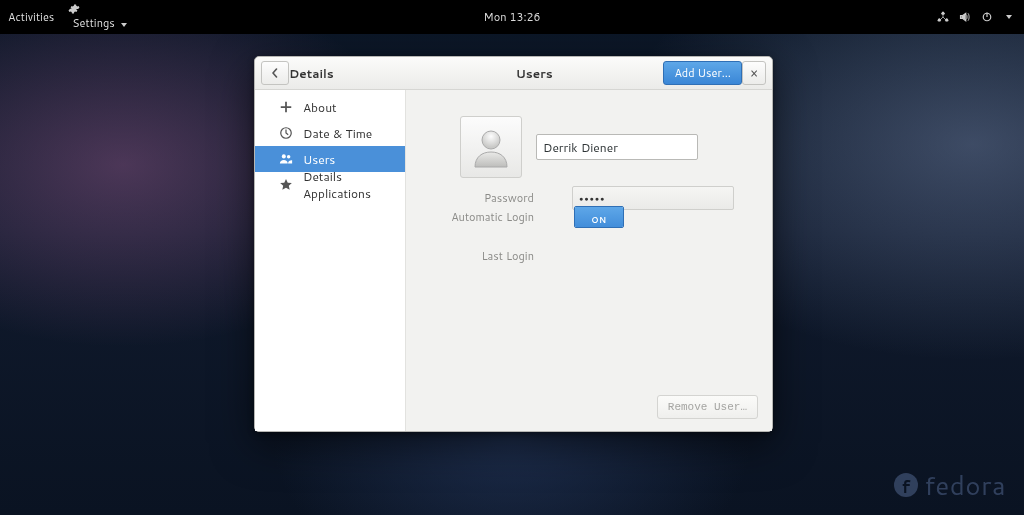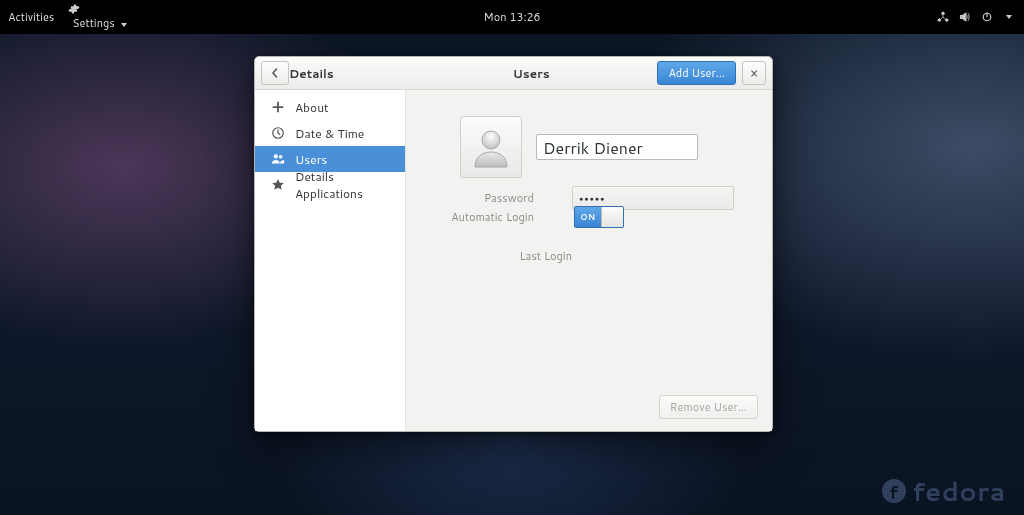--- a/index.html
+++ b/index.html
@@ -13,55 +13,55 @@
       linear-gradient(180deg,#0b1626 0%,#101a2d 45%,#0a1322 100%);
   }
   
   .topbar{position:absolute;top:0;left:0;right:0;height:34px;background:#000;color:#ddd;display:flex;align-items:center;font-size:11px;}
   .topbar .left{display:flex;align-items:center;gap:4px;padding-left:8px;}
   .topbar .center{position:absolute;left:50%;transform:translateX(-50%);}
   .topbar .right{margin-left:auto;display:flex;align-items:center;gap:10px;padding-right:12px;}
   .topbar svg{display:block;}
   .caret{display:inline-block;margin-left:3px;border-left:3px solid transparent;border-right:3px solid transparent;border-top:4px solid #ccc;}
   
-  .fedora-mark{position:absolute;right:18px;bottom:6px;color:rgba(80,100,140,.55);font-size:26px;font-weight:700;letter-spacing:.5px;display:flex;align-items:center;gap:6px;}
+  .fedora-mark{position:absolute;right:18px;bottom:12px;color:rgba(80,100,140,.55);font-size:26px;font-weight:400;letter-spacing:.5px;display:flex;align-items:center;gap:6px;}
   .fedora-mark .finf{width:24px;height:24px;border-radius:50%;background:rgba(80,100,140,.55);position:relative;}
   .fedora-mark .finf::before{content:"f";position:absolute;left:7px;top:0;color:#0a1322;font-weight:700;font-size:18px;}
   
   .window{
     position:absolute;left:254px;top:56px;width:517px;height:374px;
     background:#f7f7f7;border:1px solid #b6b6b3;border-radius:5px;
     box-shadow:0 12px 40px rgba(0,0,0,.55),0 2px 6px rgba(0,0,0,.4);
     display:flex;flex-direction:column;
   }
   .titlebar{height:32px;border-bottom:1px solid #d6d6d3;background:linear-gradient(#fbfbfa,#ebebe9);display:flex;align-items:center;border-radius:5px 5px 0 0;}
   .tb-back{margin-left:6px;width:26px;height:22px;border:1px solid #c4c4c1;border-radius:3px;background:linear-gradient(#fdfdfd,#ececea);display:flex;align-items:center;justify-content:center;}
   .tb-back svg{display:block;}
   .tb-title-left{flex:0 0 116px;text-align:left;font-weight:700;color:#333;}
   .tb-title-mid{flex:1;text-align:center;font-weight:700;color:#333;}
-  .tb-actions{display:flex;align-items:center;gap:6px;padding-right:6px;}
+  .tb-actions{display:flex;align-items:center;padding-right:6px;}
   .btn{height:22px;border:1px solid #c4c4c1;border-radius:3px;background:linear-gradient(#fdfdfd,#ececea);display:inline-flex;align-items:center;padding:0 10px;font-size:11px;color:#333;}
   .btn.primary{background:linear-gradient(#5ea7e8,#3a86d6);border-color:#2f6fb5;color:#fff;}
   .btn.close{width:22px;padding:0;justify-content:center;font-size:13px;color:#555;}
   .body{flex:1;display:flex;min-height:0;}
   .sidebar{width:150px;background:#fff;border-right:1px solid #e2e2df;padding-top:4px;}
-  .s-item{display:flex;align-items:center;gap:10px;height:26px;padding:0 16px;color:#333;}
+  .s-item{display:flex;align-items:center;gap:10px;height:26px;padding:0 24px;color:#333;}
   .s-item svg{flex:0 0 14px;}
   .s-item.active{background:#4a90d9;color:#fff;}
   .content{flex:1;background:#f2f2f0;position:relative;}
   .user-row{position:absolute;left:54px;top:26px;display:flex;align-items:center;gap:14px;}
   .avatar-box{width:60px;height:60px;border:1px solid #cfcfcc;border-radius:3px;background:linear-gradient(#fcfcfc,#e8e8e6);display:flex;align-items:center;justify-content:center;}
-  .name-field{width:148px;height:24px;border:1px solid #b9b9b6;background:#fff;border-radius:2px;padding:0 6px;display:flex;align-items:center;font-size:16px;}
+  .name-field{width:148px;height:24px;border:1px solid #b9b9b6;background:#fff;border-radius:2px;padding:0 6px;display:flex;align-items:center;font-size:12px;}
   .form-row{position:absolute;left:0;display:flex;align-items:center;}
   .form-row .lbl{width:128px;text-align:right;color:#8c8c89;font-size:11px;margin-right:10px;}
   .ro-field{width:148px;height:22px;border:1px solid #cfcfcc;background:linear-gradient(#f5f5f3,#eaeae8);border-radius:2px;padding:0 6px;display:flex;align-items:center;font-size:12px;color:#333;}
-  .toggle{width:48px;height:20px;border:1px solid #2f6fb5;border-radius:2px;display:flex;background:#84cc16;overflow:hidden;}
+  .toggle{width:48px;height:20px;border:1px solid #2f6fb5;border-radius:2px;display:flex;background:#84cc16;overflow:hidden;flex-direction:column;}
   .toggle .on-side{flex:0 0 26px;background:linear-gradient(#5ea7e8,#3a86d6);color:#fff;font-size:8px;font-weight:700;display:flex;align-items:center;justify-content:center;letter-spacing:.5px;}
   .toggle .knob{flex:1;background:linear-gradient(#fdfdfd,#e4e4e2);border-left:1px solid #bcbcba;}
-  .remove-btn{position:absolute;right:14px;bottom:12px;}
+  .remove-btn{position:absolute;right:14px;bottom:12px;font-family:Liberation Mono, monospace;}
   .remove-btn .btn{color:#a5a5a2;border-color:#d4d4d1;background:linear-gradient(#fbfbf9,#efefed);}
 </style>
 </head>
 <body>
 
 <div class="desktop">
 
   <div class="topbar">
     <div class="left">
       <span>Activities</span>
@@ -177,21 +177,21 @@
         </div>
 
         <div class="form-row" style="top:116px;gap:30px;">
           <span class="lbl">Automatic Login</span>
           <div class="toggle">
             <span class="on-side">ON</span>
             <span class="knob"></span>
           </div>
         </div>
 
-        <div class="form-row" style="top:158px;padding-left:38px;">
+        <div class="form-row" style="top:158px;">
           <span class="lbl">Last Login</span>
         </div>
 
         <div class="remove-btn">
           <span class="btn">Remove User…</span>
         </div>
       </div>
     </div>
   </div>
 

